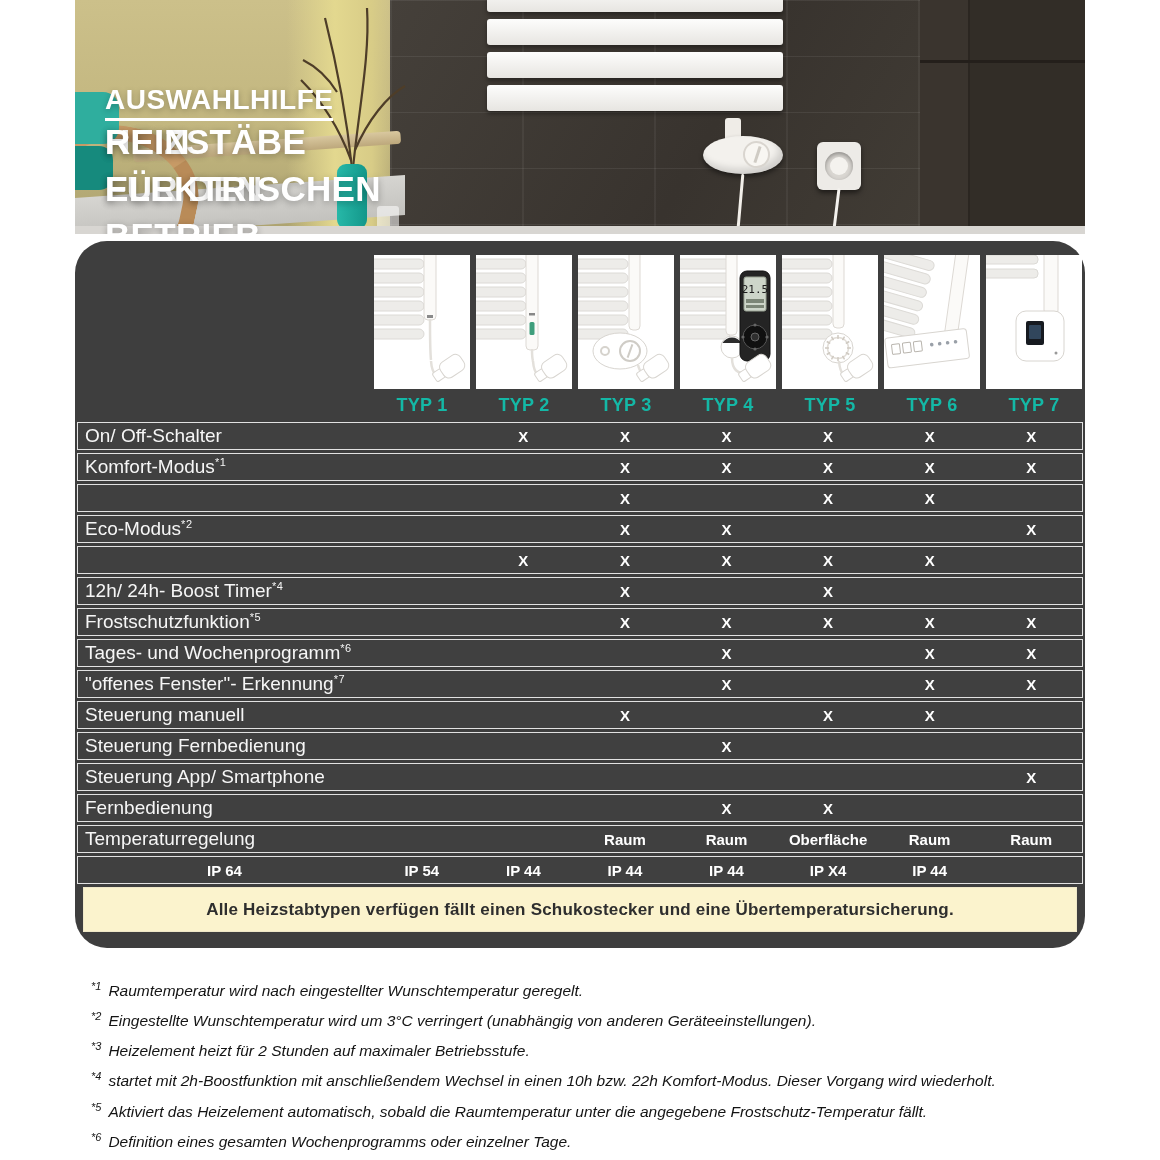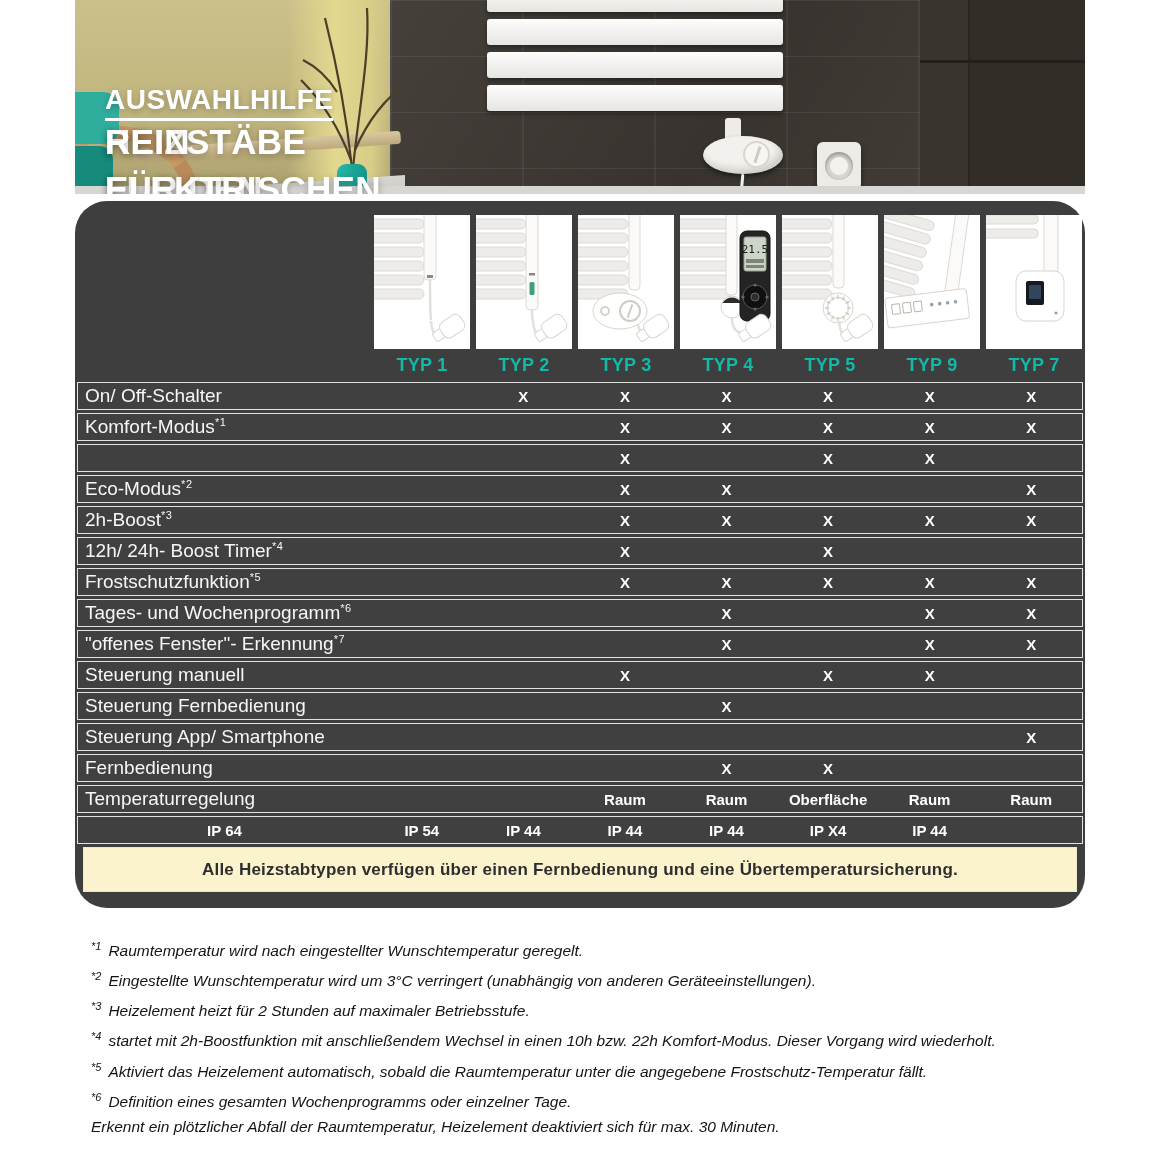--- a/index.html
+++ b/index.html
@@ -8,21 +8,21 @@
   *{box-sizing:border-box;}
   html,body{margin:0;padding:0;}
   body{
     width:1160px;height:1160px;overflow:hidden;background:#fff;
     font-family:"Liberation Sans","DejaVu Sans",sans-serif;color:#1c1c1c;
   }
   .page{position:relative;width:1160px;height:1160px;}
 
   
   .hero{
-    position:relative;margin:0 75px;height:194px;overflow:hidden;
+    position:relative;margin:0 75px;height:234px;overflow:hidden;
     background:linear-gradient(180deg,#ccc08a 0%,#c2b67f 55%,#aca26f 100%);
   }
   .hero *{position:absolute;}
   .hero-band{left:212px;top:0;width:106px;height:226px;
     background:linear-gradient(90deg,rgba(230,219,140,0) 0%,#e3d88f 45%,#d8cc87 80%,rgba(200,190,130,0) 100%);}
   .hero-tiles{left:315px;top:0;width:530px;height:226px;background:#3e3934;
     background-image:
       repeating-linear-gradient(180deg,rgba(255,255,255,.07) 0 1px,transparent 1px 56px),
       repeating-linear-gradient(90deg,rgba(255,255,255,.05) 0 2px,transparent 2px 132px),
       linear-gradient(120deg,#45403a 0%,#38332e 60%,#413c35 100%);}
@@ -292,21 +292,21 @@
             <circle cx="70" cy="98" r="1.5" fill="#999"></circle>
           </svg></div>
       </div>
     <div class="typrow">
       <div></div>
     <div class="tlabel">TYP 1</div>
         <div class="tlabel">TYP 2</div>
         <div class="tlabel">TYP 3</div>
         <div class="tlabel">TYP 4</div>
         <div class="tlabel">TYP 5</div>
-        <div class="tlabel">TYP 9</div>
+        <div class="tlabel">TYP 6</div>
         <div class="tlabel">TYP 7</div>
       </div>
     <div class="frows">
         <div class="frow">
           <div class="flabel">On/ Off-Schalter</div>
           <div class="fcell"></div>
           <div class="fcell">X</div>
           <div class="fcell">X</div>
           <div class="fcell">X</div>
           <div class="fcell">X</div>
@@ -336,21 +336,20 @@
           <div class="flabel">Eco-Modus<sup>*2</sup></div>
           <div class="fcell"></div>
           <div class="fcell"></div>
           <div class="fcell">X</div>
           <div class="fcell">X</div>
           <div class="fcell"></div>
           <div class="fcell"></div>
           <div class="fcell">X</div>
         </div>
         <div class="frow">
-          <div class="flabel">2h-Boost<sup>*3</sup></div>
           <div class="fcell"></div>
           <div class="fcell"></div>
           <div class="fcell">X</div>
           <div class="fcell">X</div>
           <div class="fcell">X</div>
           <div class="fcell">X</div>
           <div class="fcell">X</div>
         </div>
         <div class="frow">
           <div class="flabel">12h/ 24h- Boost Timer<sup>*4</sup></div>
@@ -445,21 +444,21 @@
         <div class="frow">
           <div class="fcell">IP 64</div>
           <div class="fcell">IP 54</div>
           <div class="fcell">IP 44</div>
           <div class="fcell">IP 44</div>
           <div class="fcell">IP 44</div>
           <div class="fcell">IP X4</div>
           <div class="fcell">IP 44</div>
         </div>
       </div>
-    <div class="note">Alle Heizstabtypen verfügen über einen Fernbedienung und eine Übertemperatursicherung.</div>
+    <div class="note">Alle Heizstabtypen verfügen fällt einen Schukostecker und eine Übertemperatursicherung.</div>
   </div>
 
   <div class="foot">
       <div class="fnote"><sup>*1</sup>Raumtemperatur wird nach eingestellter Wunschtemperatur geregelt.</div>
       <div class="fnote"><sup>*2</sup>Eingestellte Wunschtemperatur wird um 3°C verringert (unabhängig von anderen Geräteeinstellungen).</div>
       <div class="fnote"><sup>*3</sup>Heizelement heizt für 2 Stunden auf maximaler Betriebsstufe.</div>
       <div class="fnote"><sup>*4</sup>startet mit 2h-Boostfunktion mit anschließendem Wechsel in einen 10h bzw. 22h Komfort-Modus. Dieser Vorgang wird wiederholt.</div>
       <div class="fnote"><sup>*5</sup>Aktiviert das Heizelement automatisch, sobald die Raumtemperatur unter die angegebene Frostschutz-Temperatur fällt.</div>
       <div class="fnote"><sup>*6</sup>Definition eines gesamten Wochenprogramms oder einzelner Tage.</div>
       <div class="fnote">Erkennt ein plötzlicher Abfall der Raumtemperatur, Heizelement deaktiviert sich für max. 30 Minuten.</div>

